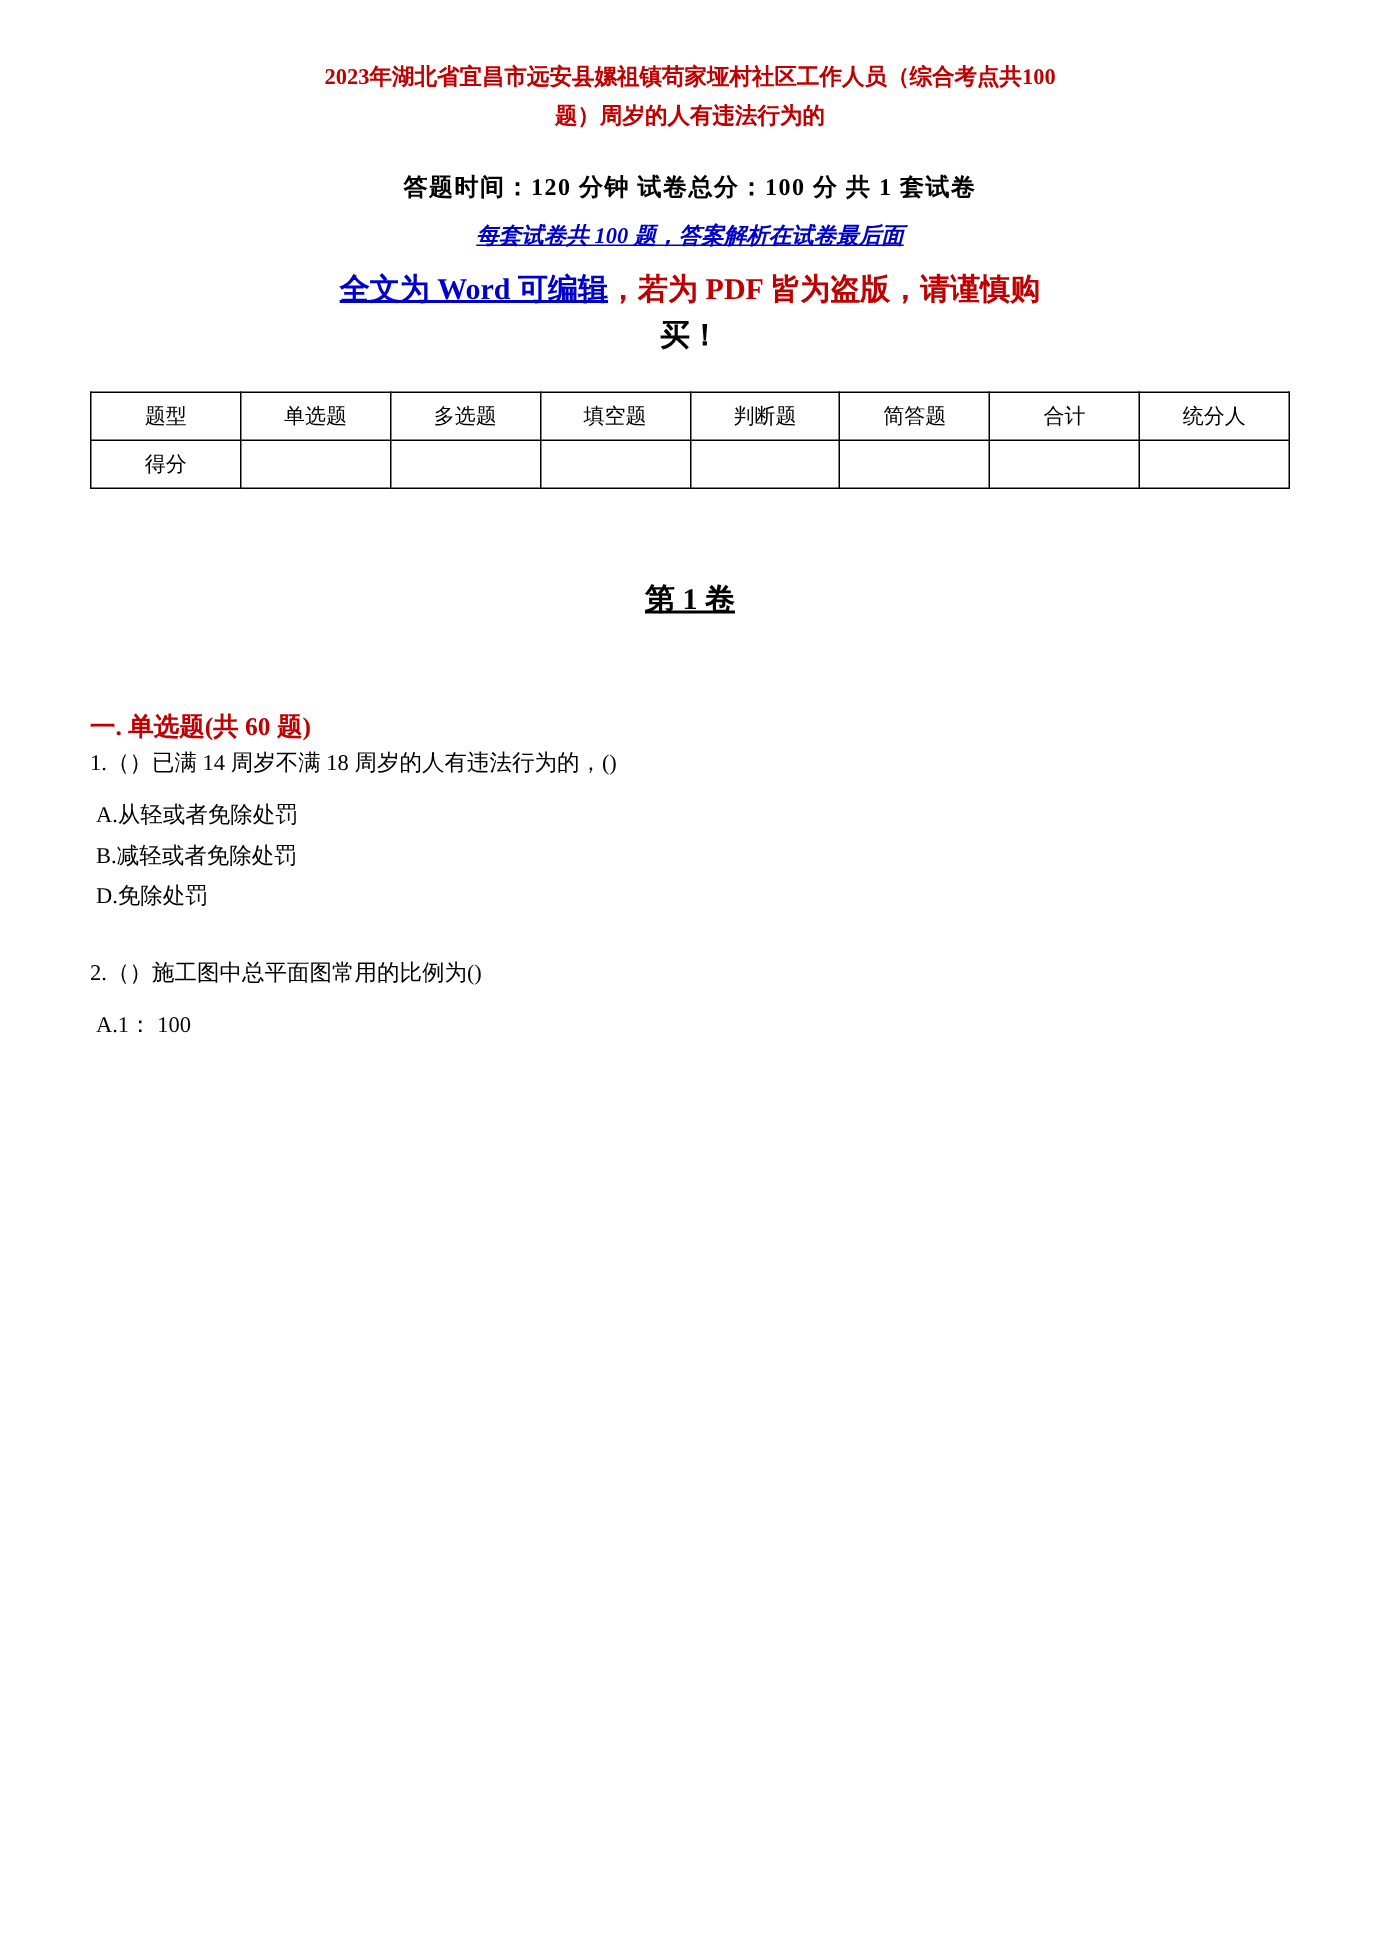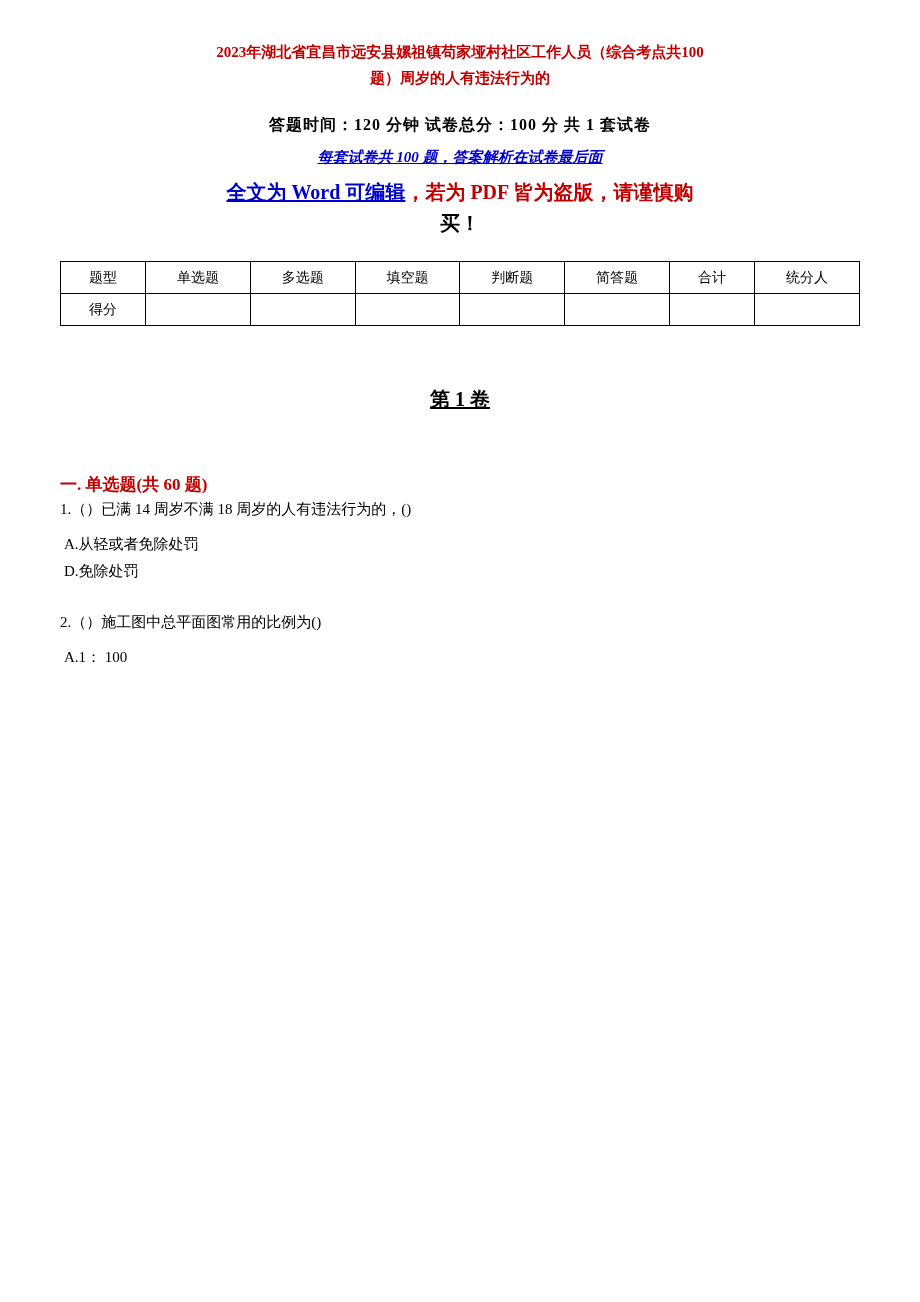--- a/index.html
+++ b/index.html
@@ -61,21 +61,21 @@
       margin-bottom: 24px;
     }
     .score-table {
       width: 100%;
       border-collapse: collapse;
       margin-bottom: 60px;
     }
     .score-table td {
       border: 1px solid #000;
       text-align: center;
-      padding: 6px 16px;
+      padding: 6px 4px;
       font-size: 14px;
       min-width: 60px;
       height: 32px;
     }
     .volume-title {
       text-align: center;
       font-size: 20px;
       font-weight: bold;
       margin: 60px 0 60px 0;
       text-decoration: underline;
@@ -153,19 +153,20 @@
   <span>第 1 卷</span>
 </div>
 
 <div class="section-title">
   <span>一. 单选题(共 60 题)</span>
 </div>
 
 <div class="question-block">
   <div class="question-text">1.（）已满 14 周岁不满 18 周岁的人有违法行为的，()</div>
   <div class="option">A.从轻或者免除处罚</div>
+  <div class="option">B.减轻或者免除处罚</div>
   <div class="option">D.免除处罚</div>
 </div>
 
 <div class="question-block">
   <div class="question-text">2.（）施工图中总平面图常用的比例为()</div>
   <div class="option">A.1： 100</div>
 </div>
 
 </body></html>

